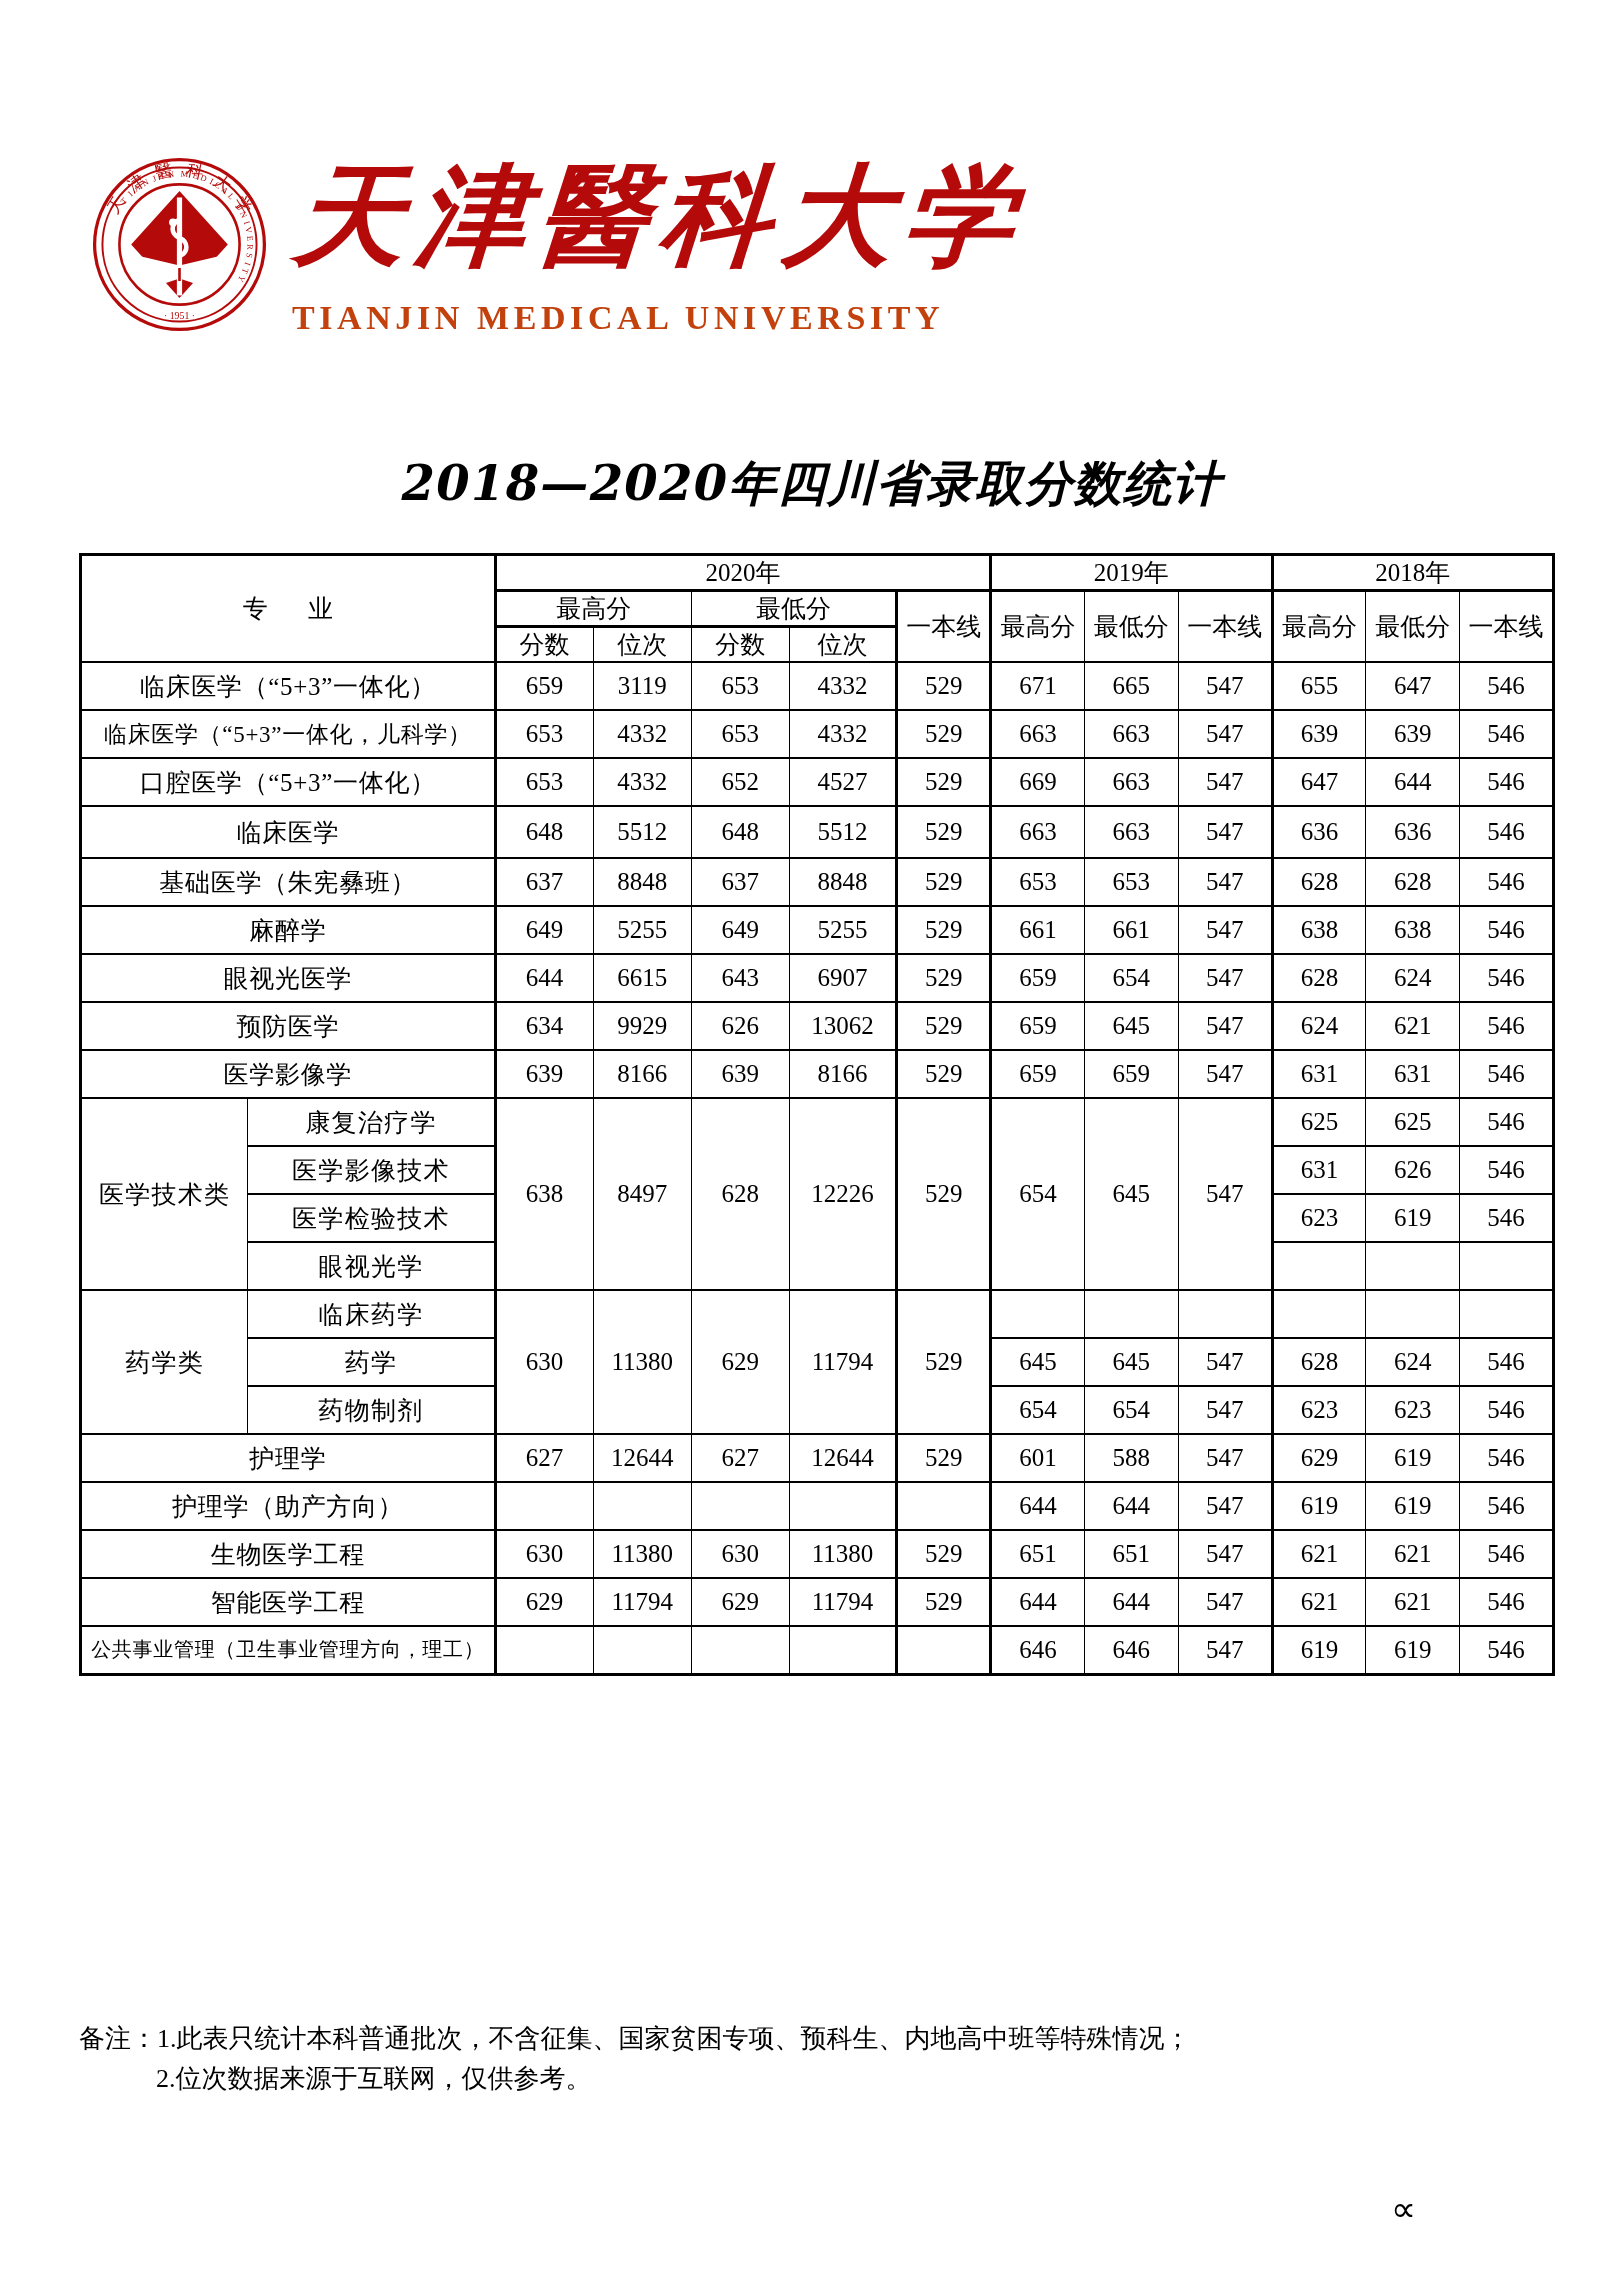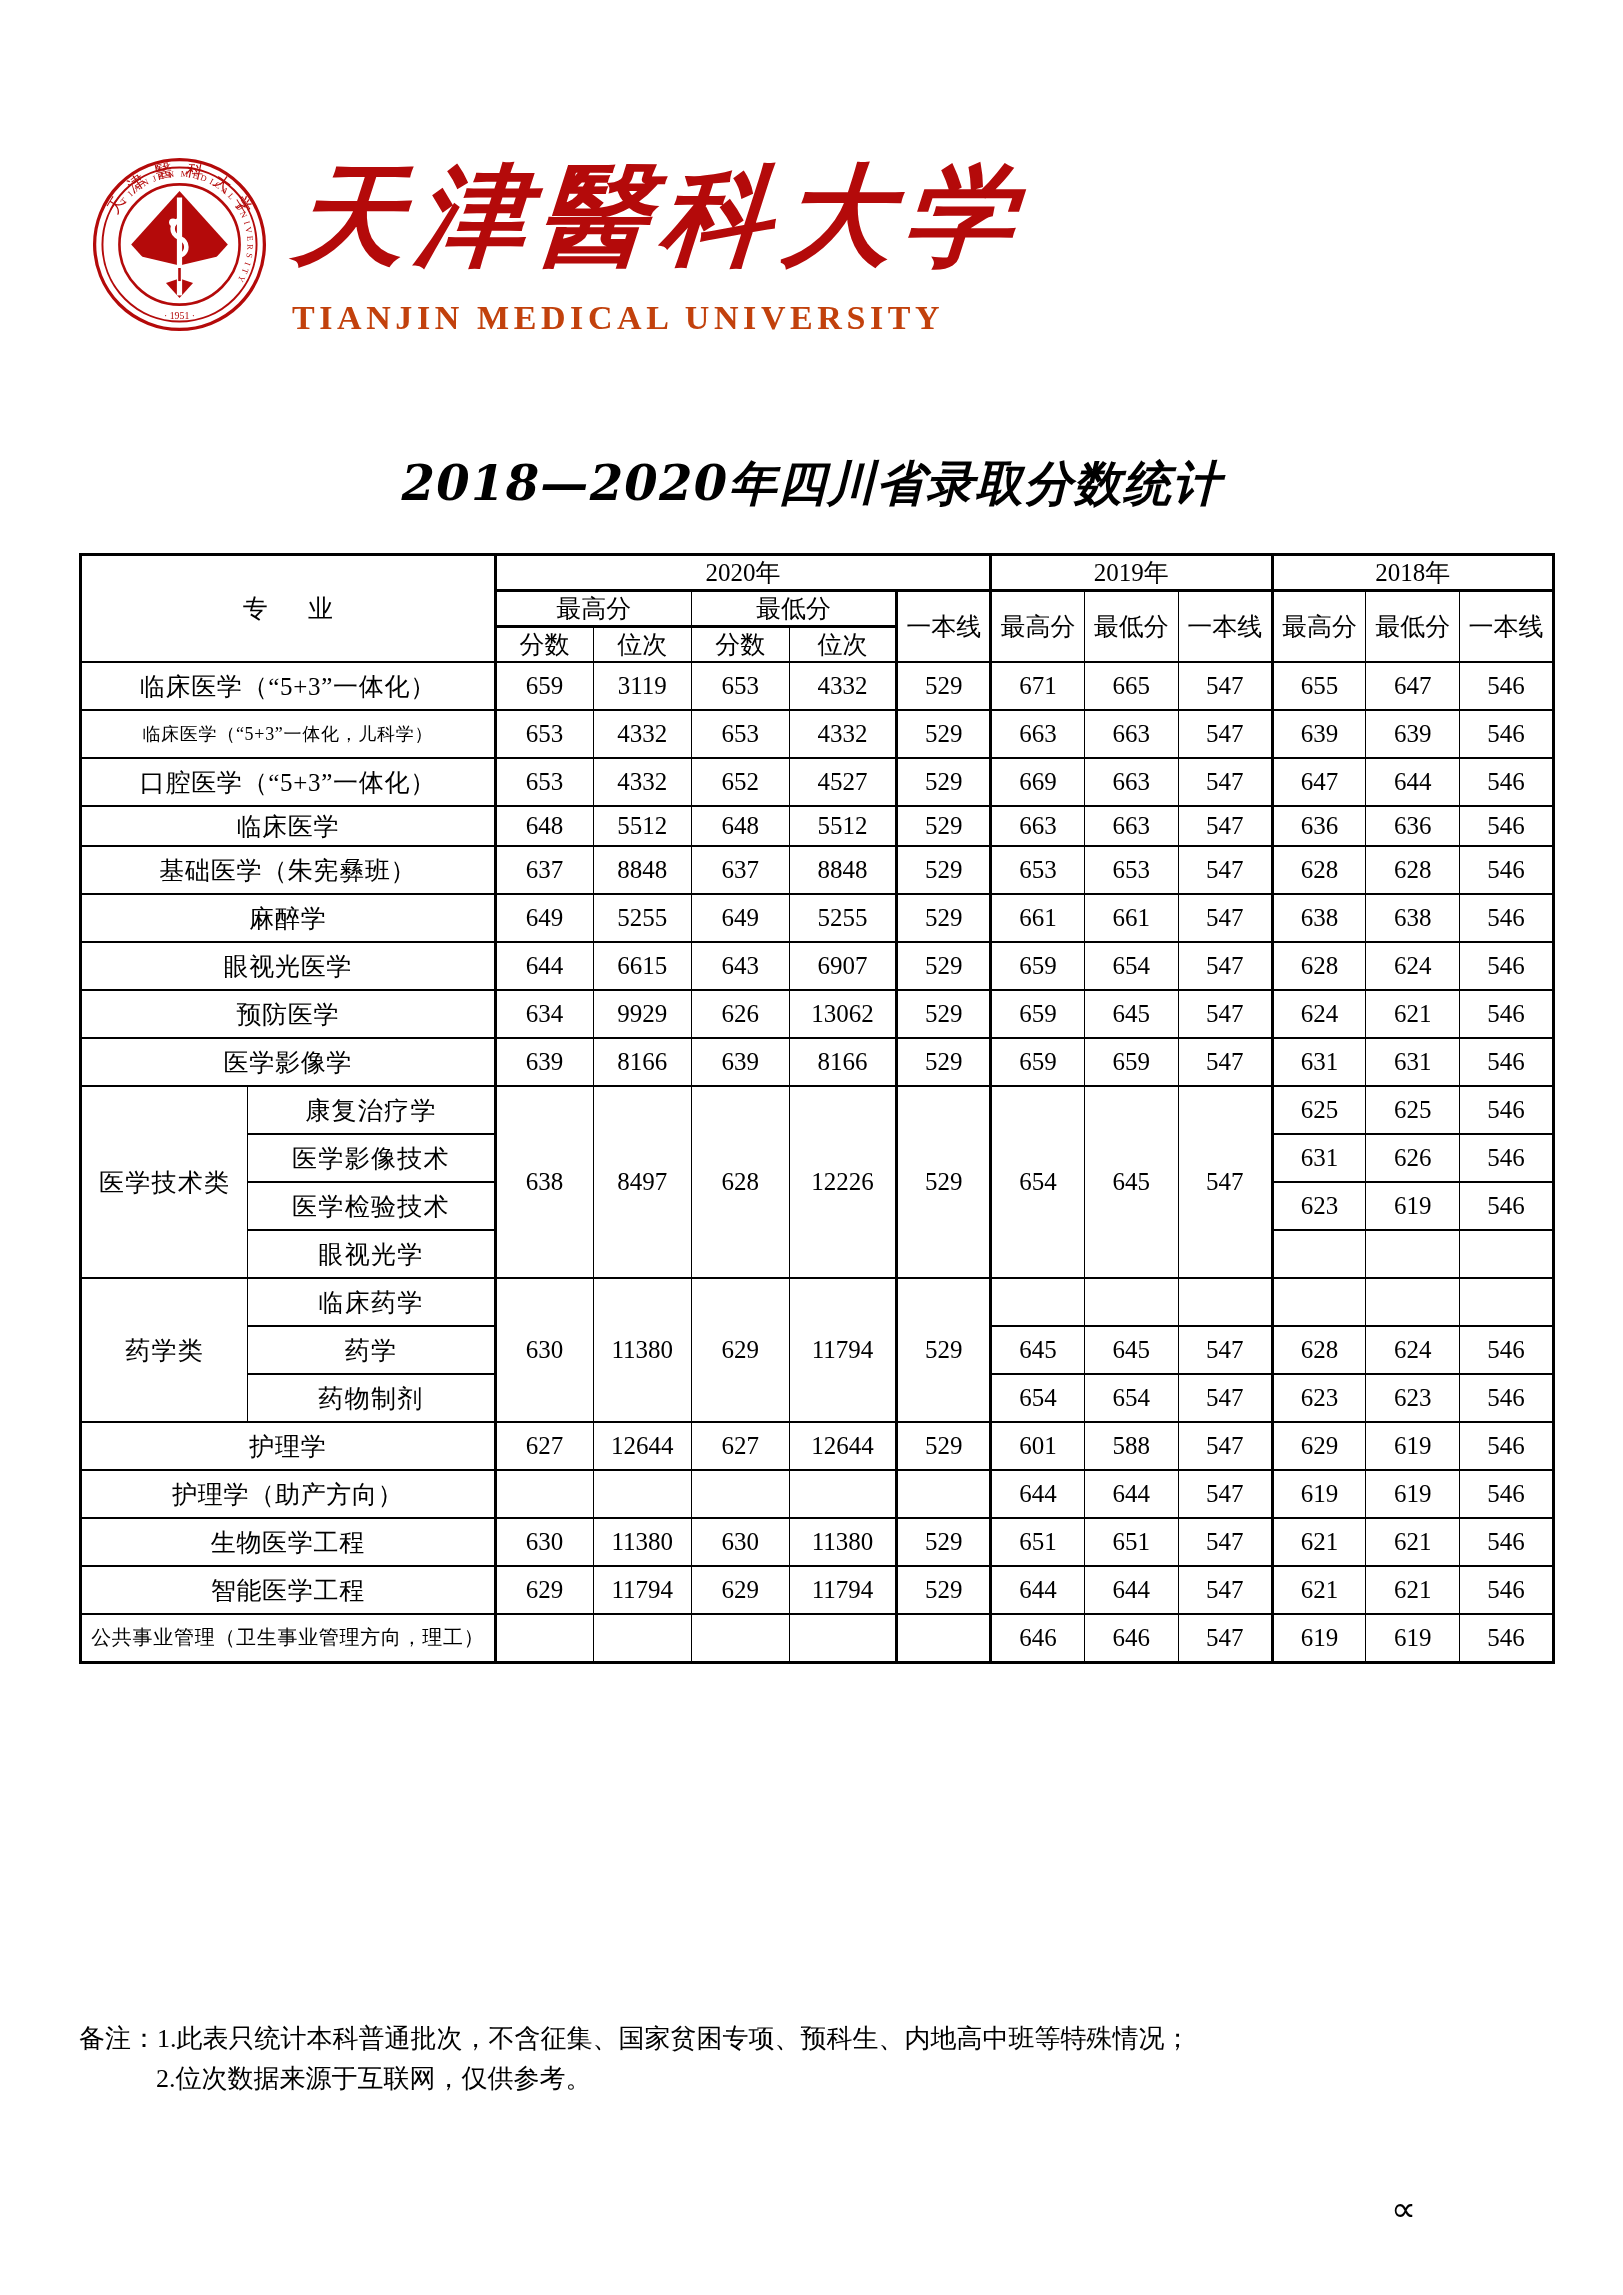--- a/index.html
+++ b/index.html
@@ -119,21 +119,21 @@
   th.sub { font-size: 23.6px; }
   th.narrow { font-size: 23px; }
 
   td.major {
     text-align: left;
     padding-left: 14.4px;
     font-size: 26px;
     letter-spacing: 0.7px;
     white-space: nowrap;
   }
-  td.major.sm { font-size: 18px; }
+  td.major.sm { font-size: 23px; }
   td.major.xs { font-size: 20px; }
   td.groupname {
     text-align: left;
     padding-left: 14.4px;
     font-size: 26px;
     letter-spacing: 1.3px;
   }
   td.subname {
     text-align: left;
     padding-left: 14.4px;
@@ -309,21 +309,21 @@
           <td class="num" style="border-top-width: 2.6px;">652</td>
           <td class="num" style="border-top-width: 2.6px;">4527</td>
           <td class="num vthick-l" style="border-top-width: 2.6px;">529</td>
           <td class="num vthick-l" style="border-top-width: 2.6px;">669</td>
           <td class="num" style="border-top-width: 2.6px;">663</td>
           <td class="num" style="border-top-width: 2.6px;">547</td>
           <td class="num vthick-l" style="border-top-width: 2.6px;">647</td>
           <td class="num" style="border-top-width: 2.6px;">644</td>
           <td class="num vthick-r" style="border-top-width: 2.6px;">546</td>
         </tr>
-        <tr style="height: 40px;">
+        <tr style="height: 52px;">
           <td class="major vthick-l" colspan="2" style="border-top-width: 2.6px;">临床医学</td>
           <td class="num vthick-l" style="border-top-width: 2.6px;">648</td>
           <td class="num" style="border-top-width: 2.6px;">5512</td>
           <td class="num" style="border-top-width: 2.6px;">648</td>
           <td class="num" style="border-top-width: 2.6px;">5512</td>
           <td class="num vthick-l" style="border-top-width: 2.6px;">529</td>
           <td class="num vthick-l" style="border-top-width: 2.6px;">663</td>
           <td class="num" style="border-top-width: 2.6px;">663</td>
           <td class="num" style="border-top-width: 2.6px;">547</td>
           <td class="num vthick-l" style="border-top-width: 2.6px;">636</td>

